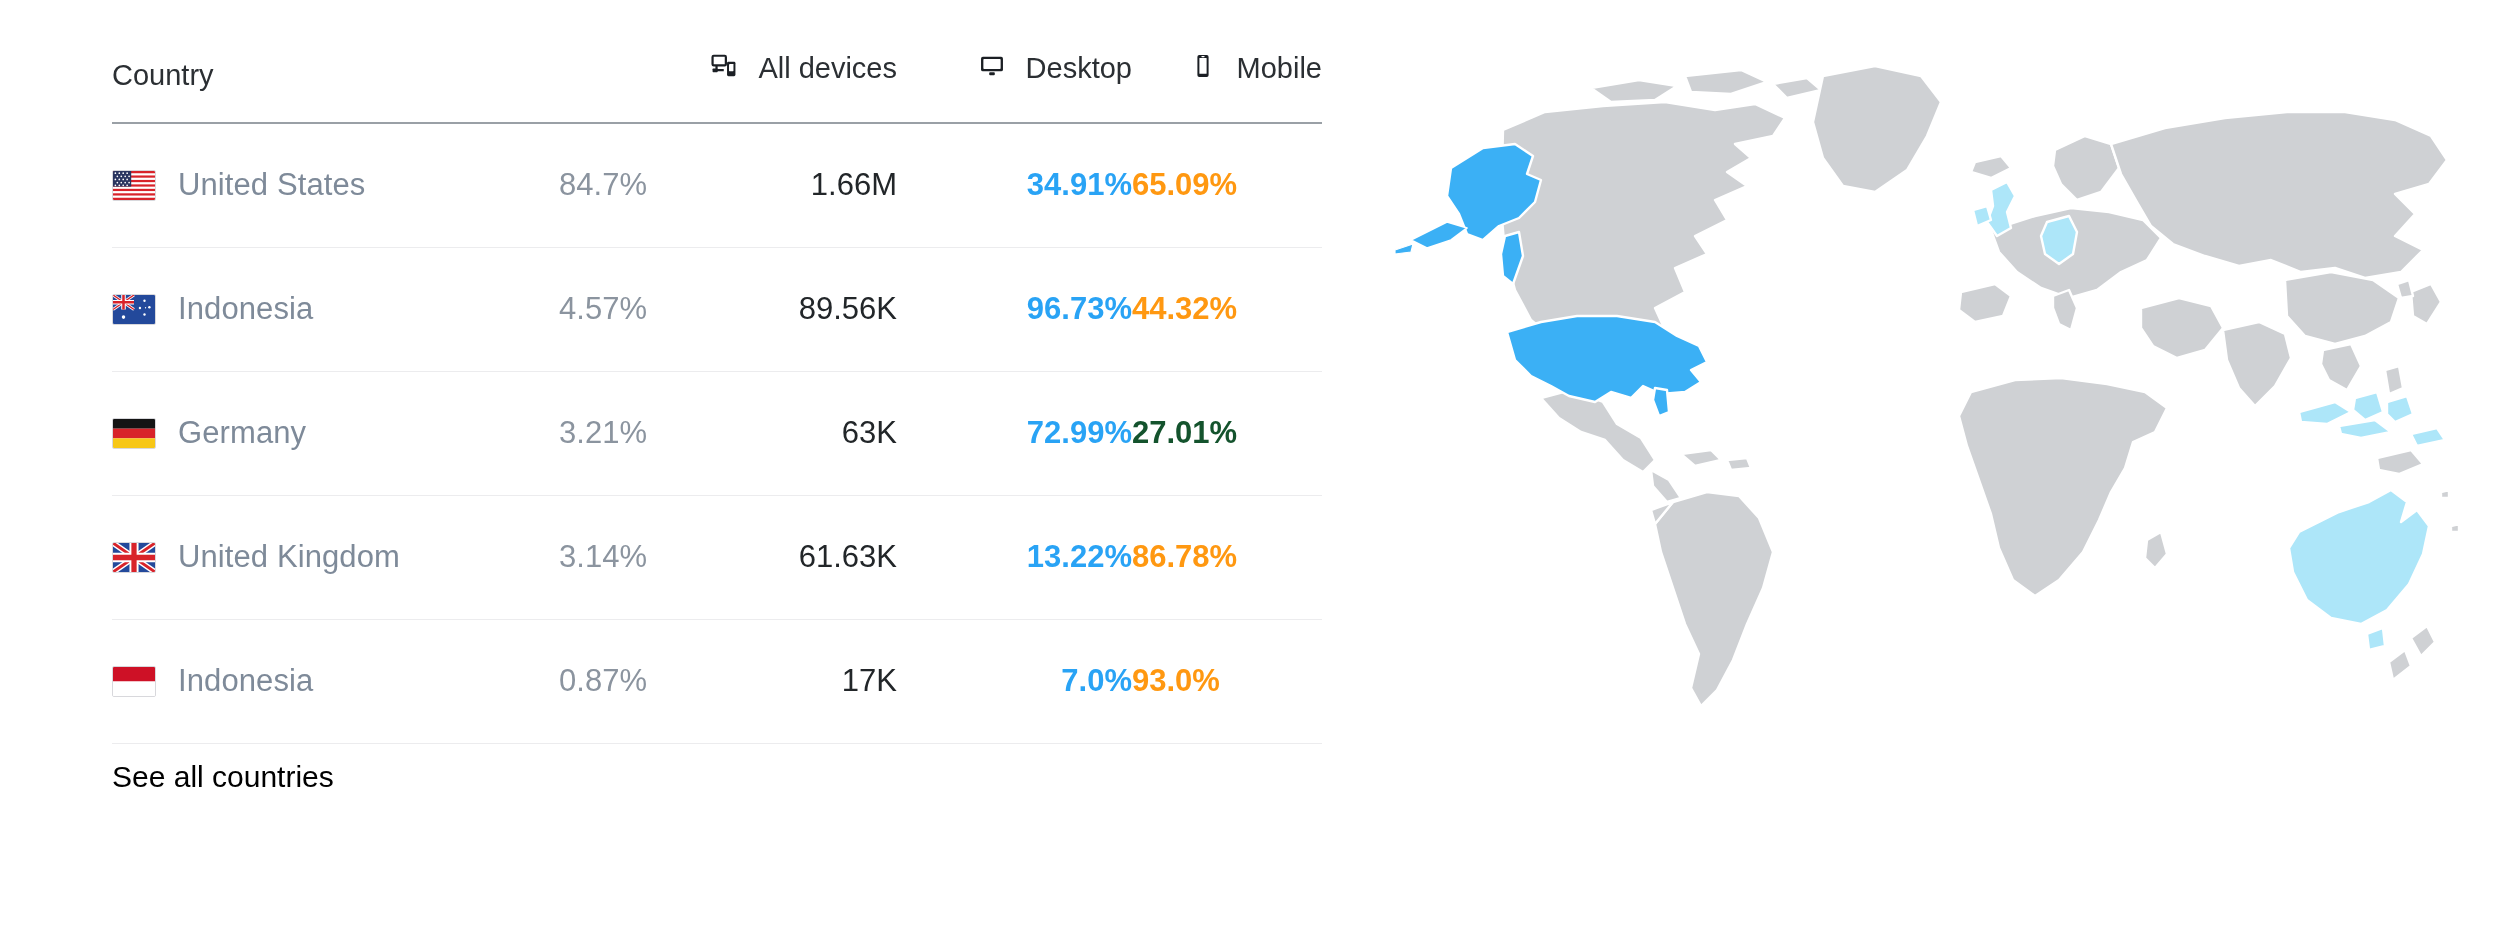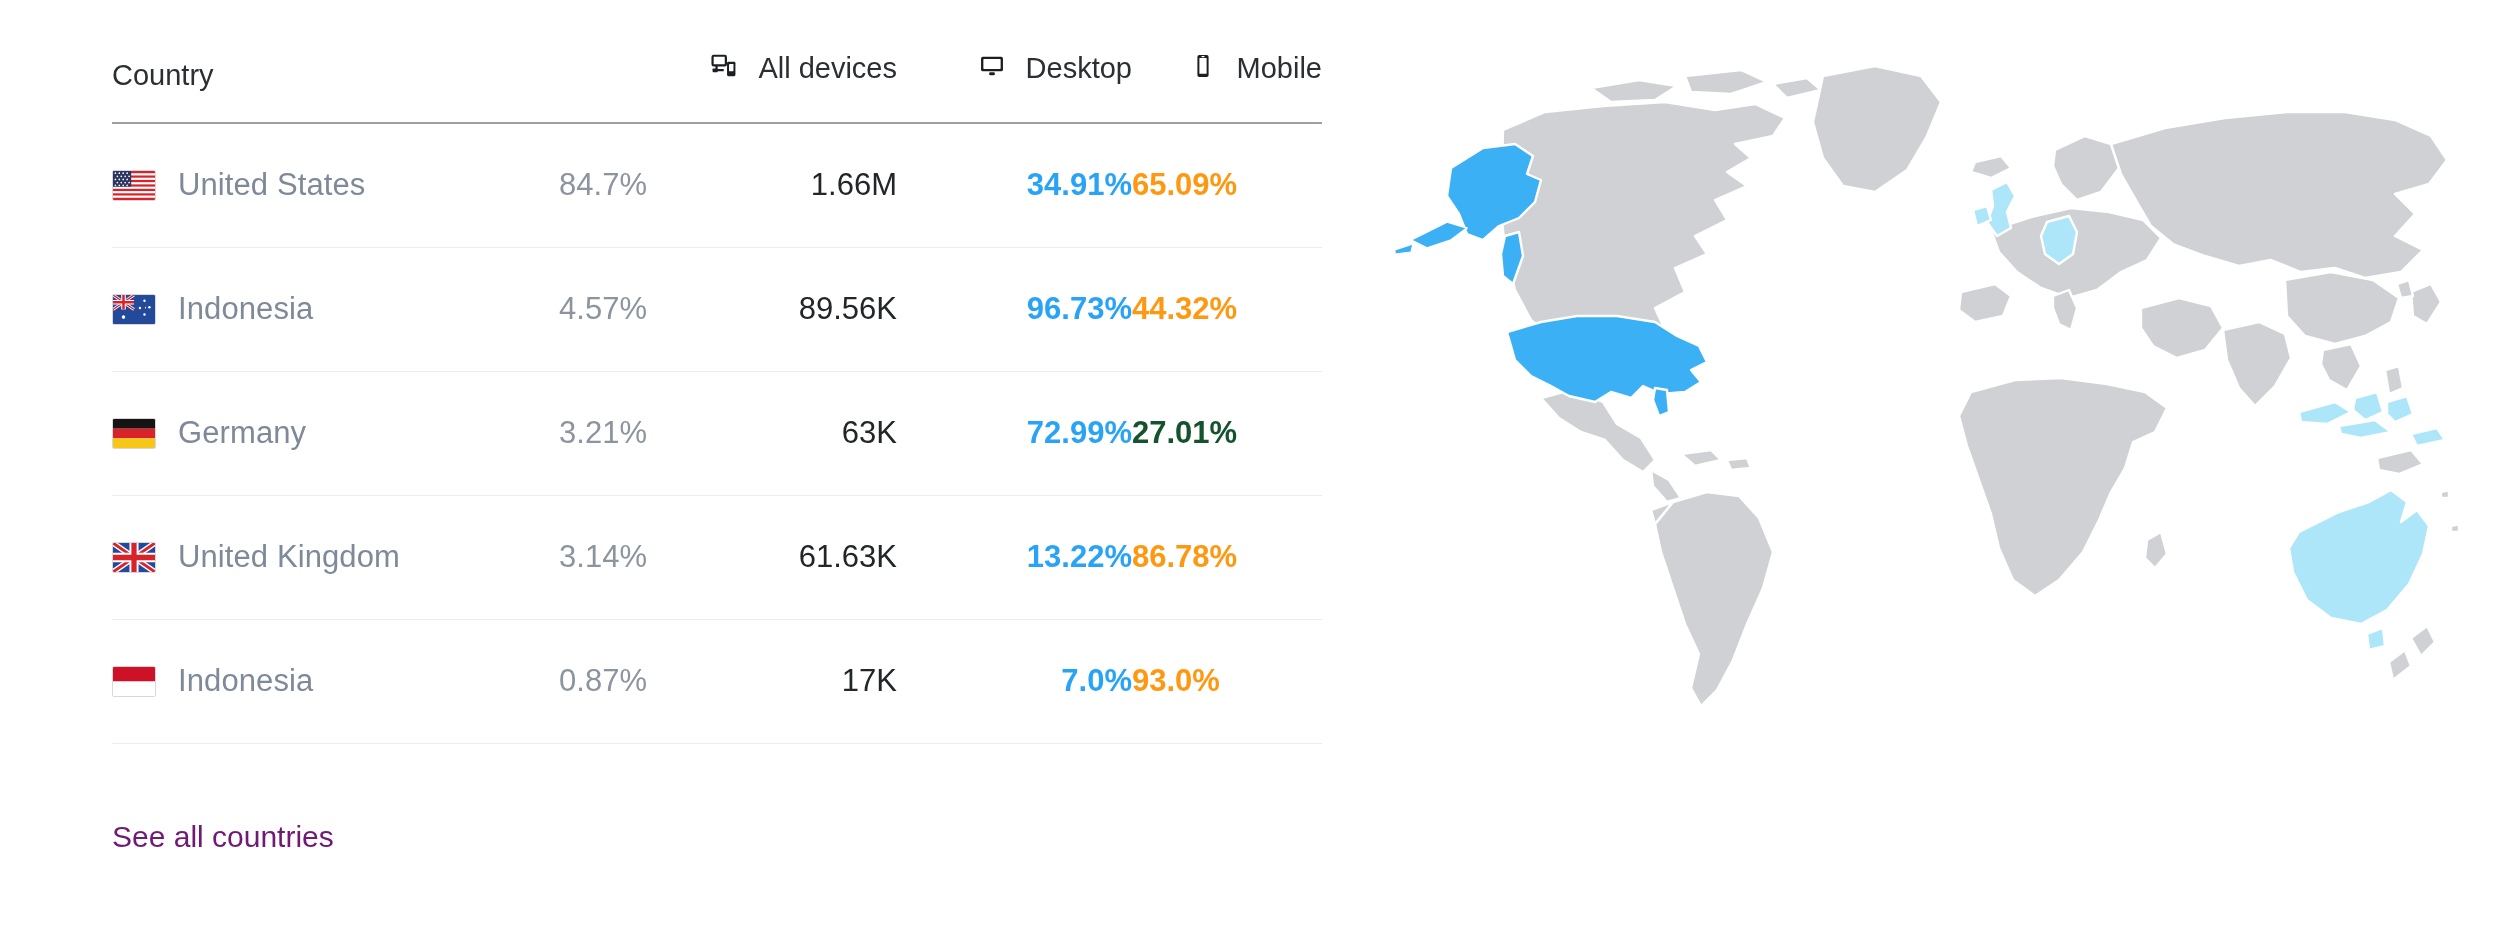--- a/index.html
+++ b/index.html
@@ -52,22 +52,22 @@
     text-align:right; font-size:31px; color:#222629; width:250px;
   }
   .cell-desktop {
     text-align:right; font-size:31px; font-weight:700; width:235px;
   }
   .cell-mobile {
     text-align:left; font-size:31px; font-weight:700; width:190px;
   }
 
   .see-all {
-    position:absolute; left:112px; top:820px;
-    font-size:30px; color:#701a75; cursor:pointer;
+    position:absolute; left:112px; top:760px;
+    font-size:30px; color:#000000; cursor:pointer;
     text-decoration:none;
     text-align:right;
   }
 
   
   .panel-map {
     position:absolute; left:1355px; top:40px; width:1120px; height:680px;
   }
   .panel-map svg { display:block; width:100%; height:100%; }
 </style>

